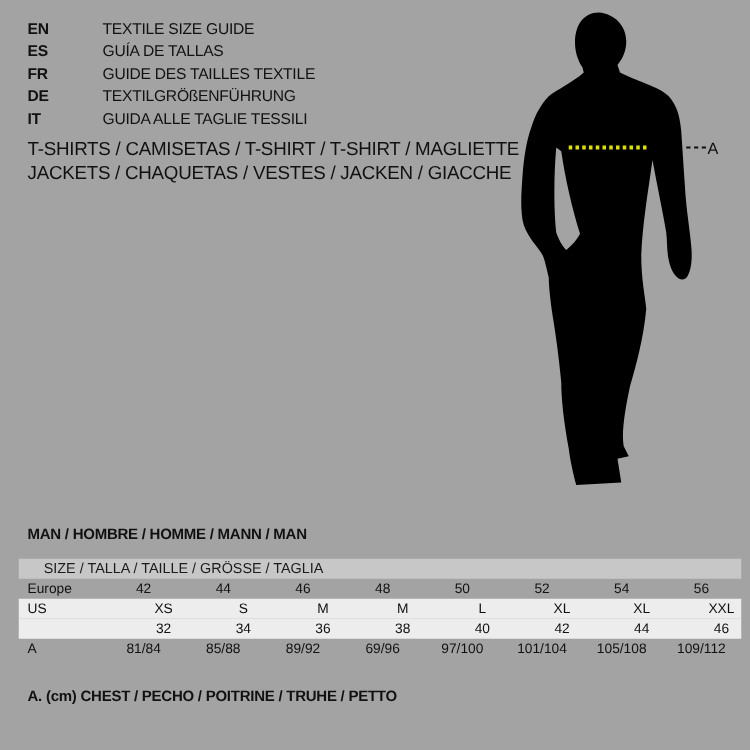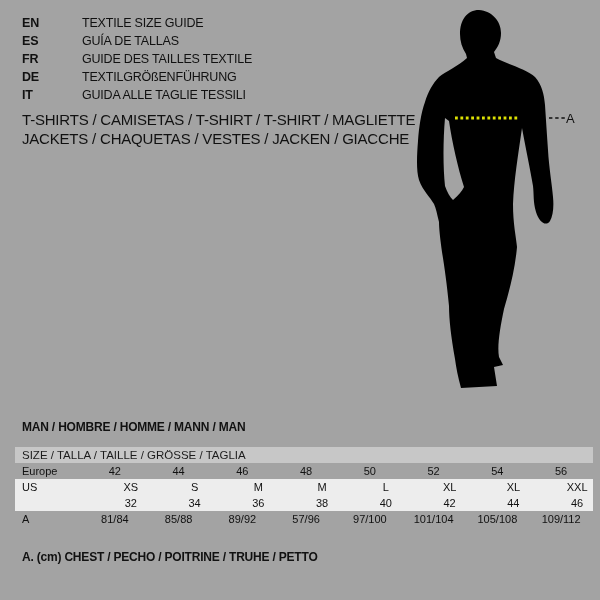--- a/index.html
+++ b/index.html
@@ -19,21 +19,21 @@
   
   .fig { position:absolute; left:408px; top:8px; width:150px; height:382px; }
   .measure { position:absolute; left:450px; top:110px; width:135px; height:16px; }
   .measure-label { position:absolute; left:566px; top:111px; font-size:13px; font-weight:400; }
 
   
   .gender { position:absolute; left:22px; top:420px; font-size:12px; font-weight:700; letter-spacing:-0.2px; }
 
   
   .size-table { position:absolute; left:15px; top:447px; width:578px; }
-  .thead { height:16px; line-height:16px; background:#c7c7c7; font-size:11.5px; padding-left:7px; color:#1c1c1c; }
+  .thead { height:16px; line-height:16px; background:#c7c7c7; font-size:11.5px; padding-left:20px; color:#1c1c1c; }
   .trow { display:flex; height:16px; line-height:16px; font-size:11px; }
   .trow.band { background:#ededed;gap:32px; }
   .rlabel { width:68px; padding-left:7px; }
   .cell { flex:1; text-align:center; }
 
   
   .footnote { position:absolute; left:22px; top:550px; font-size:12px; font-weight:700; letter-spacing:-0.2px; }
 </style>
 </head>
 <body>
@@ -155,21 +155,21 @@
       <span class="cell">42</span>
       <span class="cell">44</span>
       <span class="cell">46</span>
     </div>
 
     <div class="trow">
       <span class="rlabel">A</span>
       <span class="cell">81/84</span>
       <span class="cell">85/88</span>
       <span class="cell">89/92</span>
-      <span class="cell">57/96</span>
+      <span class="cell">69/96</span>
       <span class="cell">97/100</span>
       <span class="cell">101/104</span>
       <span class="cell">105/108</span>
       <span class="cell">109/112</span>
     </div>
   </div>
 
   <div class="footnote">A. (cm) CHEST / PECHO / POITRINE / TRUHE / PETTO</div>
 
 </div>

